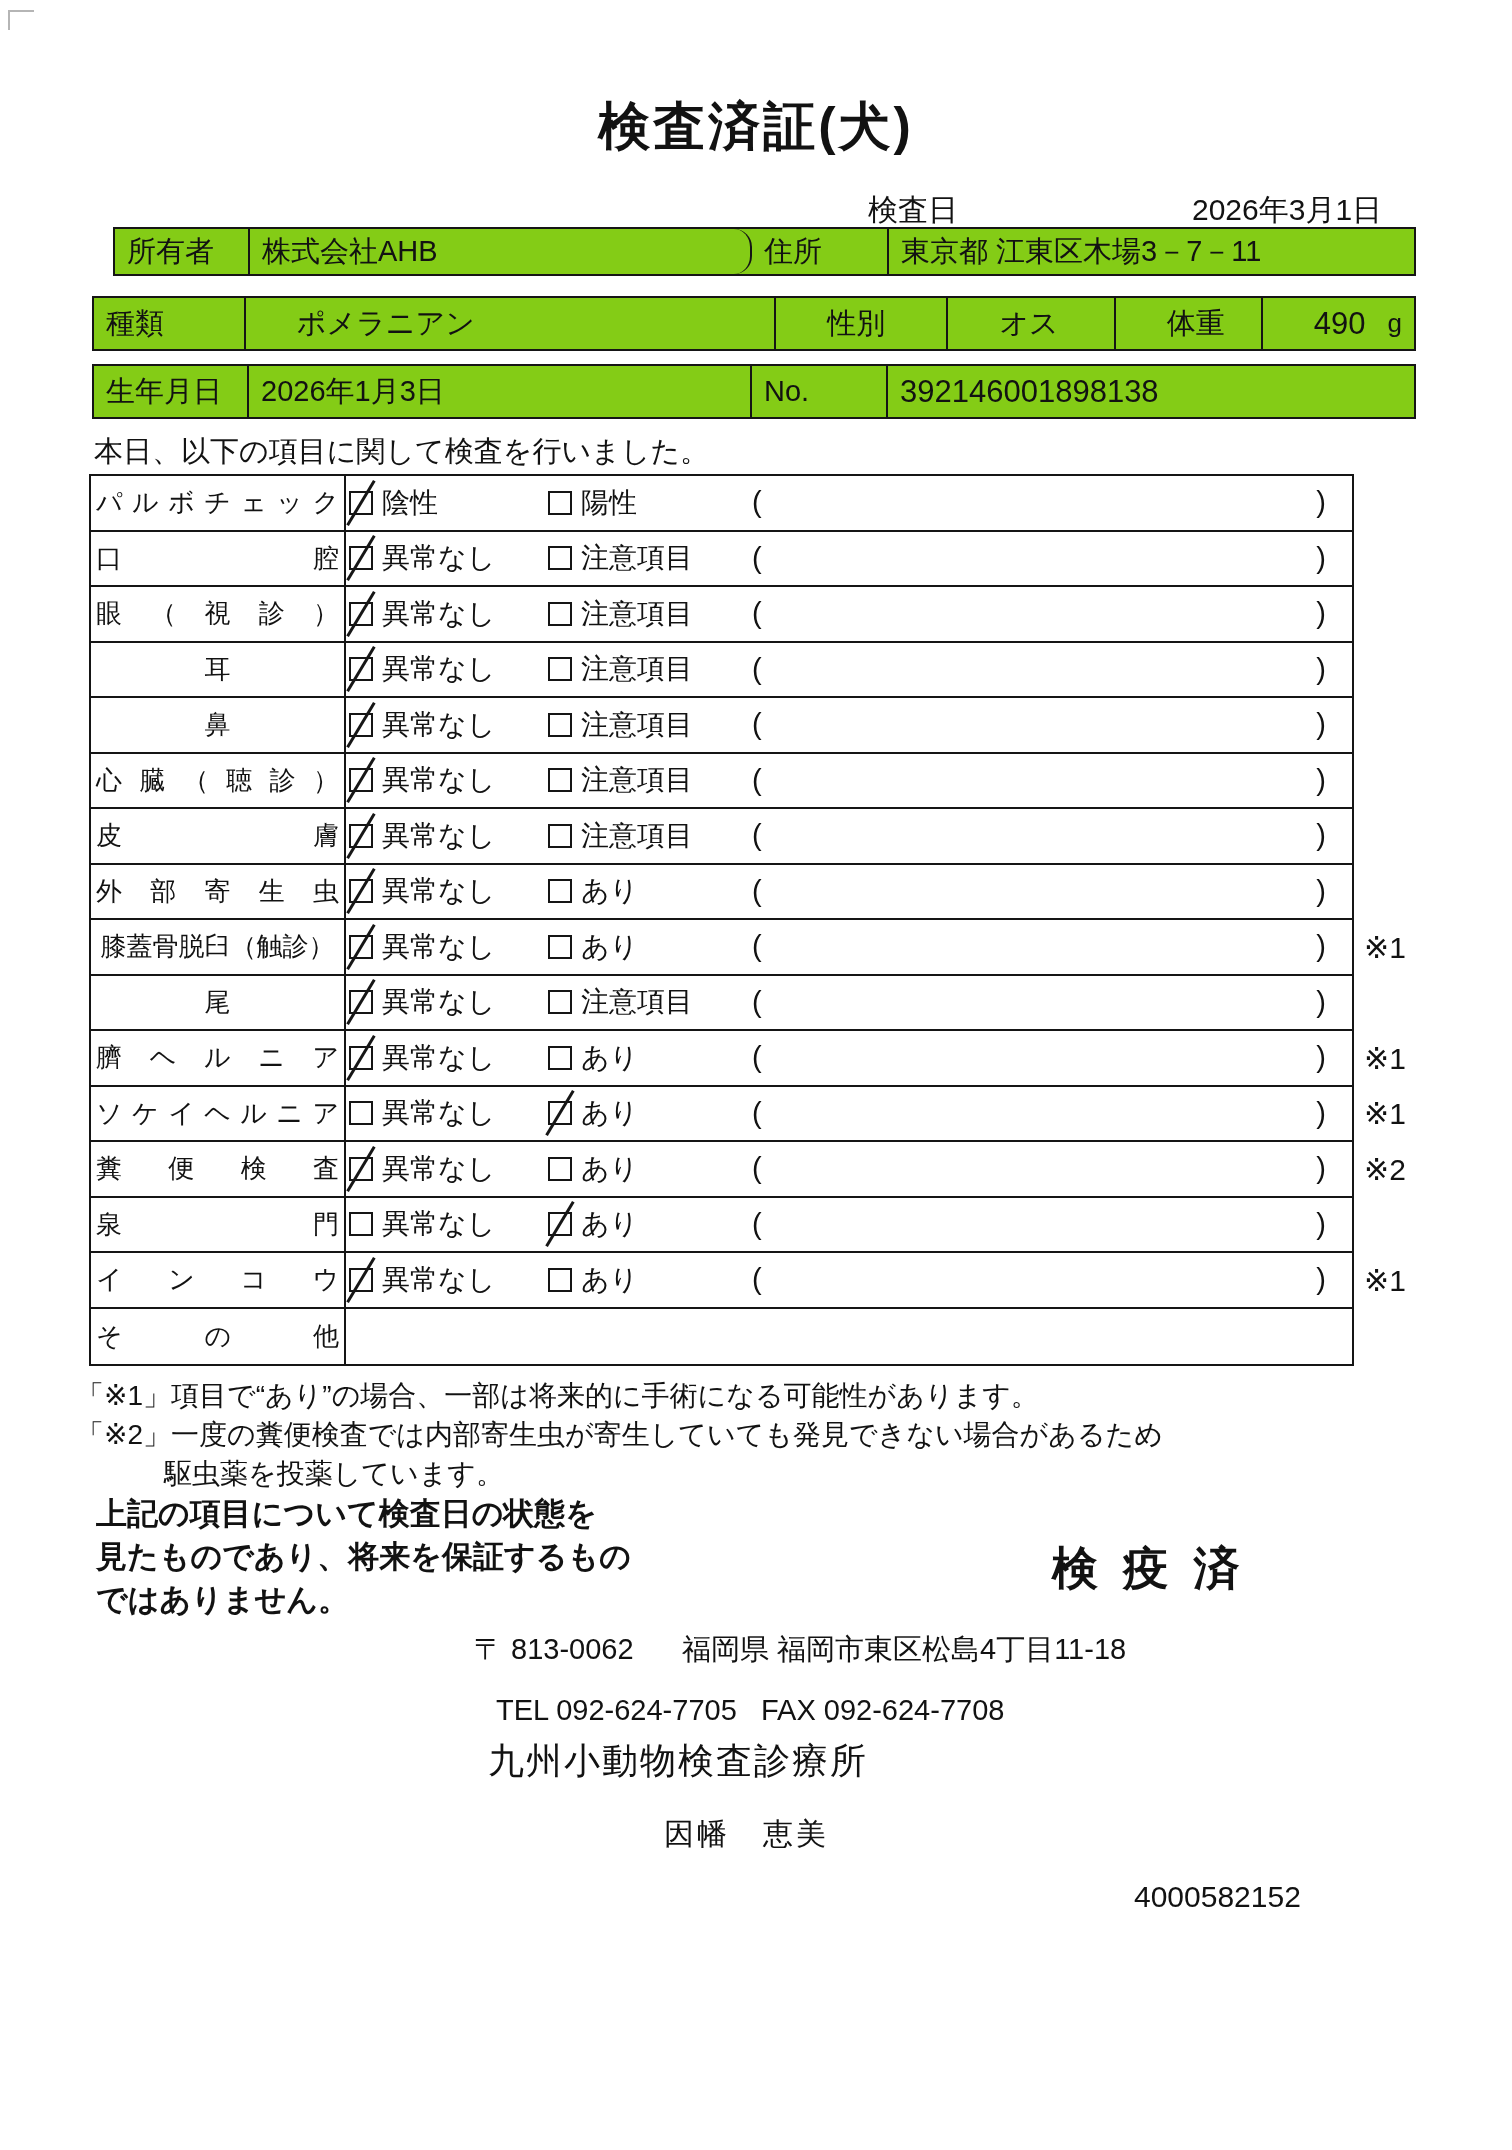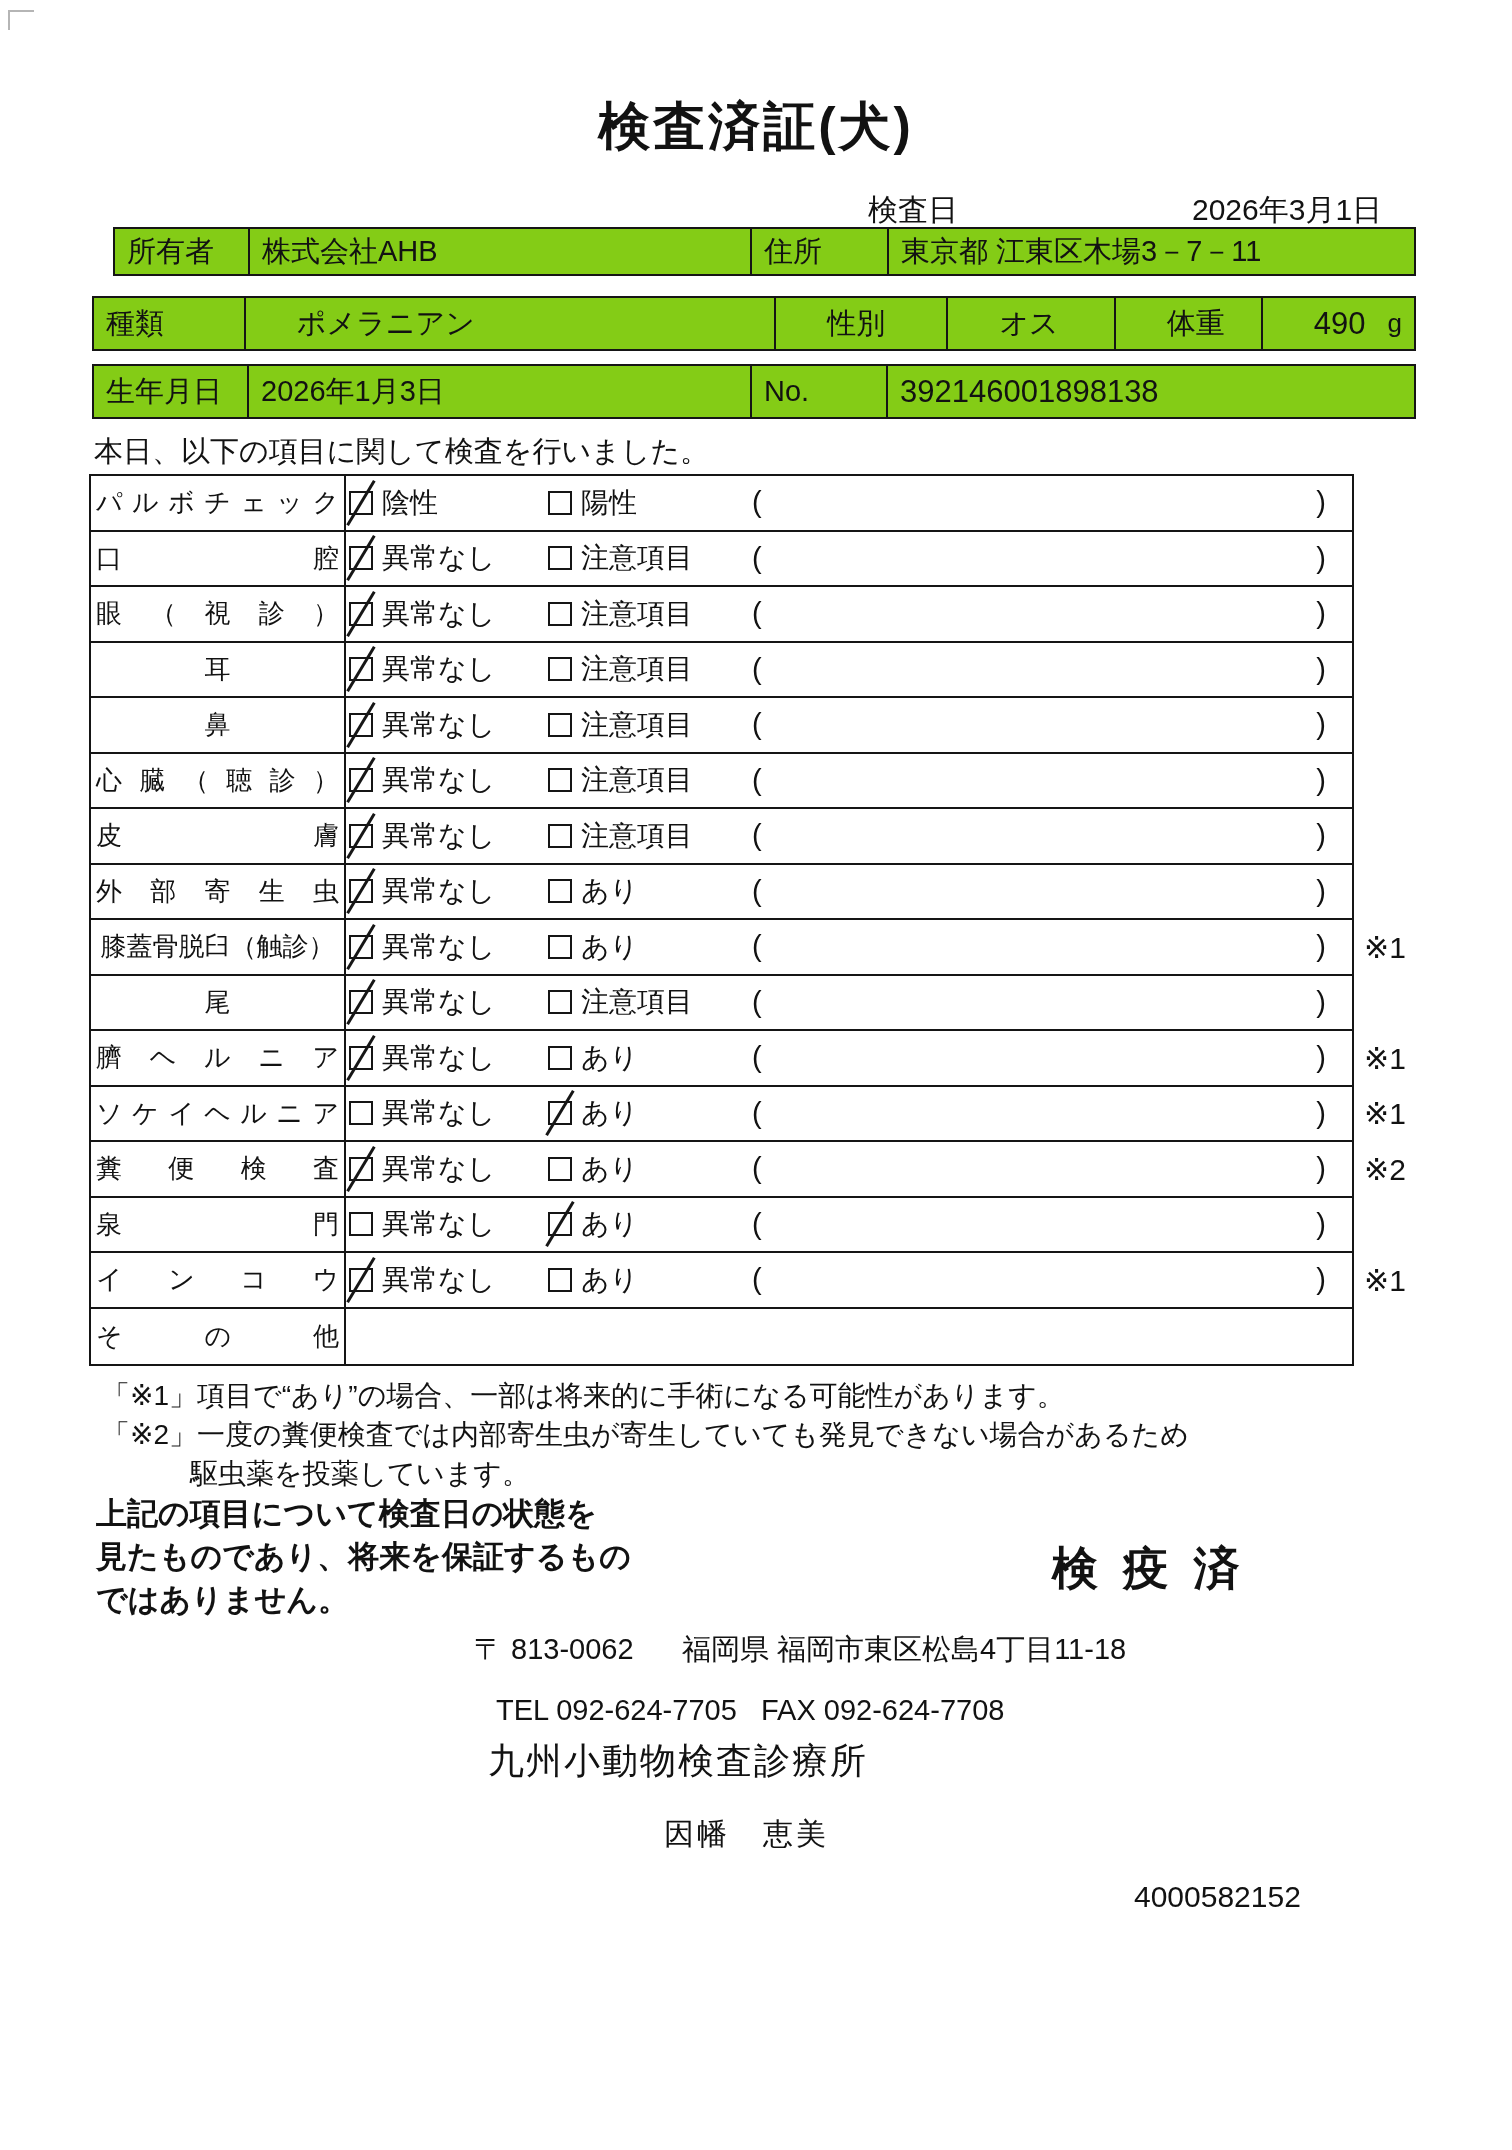--- a/index.html
+++ b/index.html
@@ -12,21 +12,21 @@
 
   .date-label { top:190px; left:868px; font-size:30px; }
   .date-value { top:190px; left:1192px; font-size:30px; }
 
   .info { position:absolute; display:flex; border:2.8px solid #151515; background:#84cc16; font-size:29px; }
   .info > div { display:flex; align-items:center; padding:0 12px; border-right:2.8px solid #151515;
                 white-space:nowrap; overflow:visible; }
   .info > div.last { border-right:none; }
 
   #owner-table { top:227px; left:113px; width:1303px; height:49px; }
-  .ow-l { width:135px; } .ow-v { width:502px; } .ow-al { width:137px; } .ow-av { flex:1; }
+  .ow-l { width:135px; } .ow-v { width:502px;border-radius:18px; } .ow-al { width:137px; } .ow-av { flex:1; }
 
   #pet-table { top:296px; left:92px; width:1324px; height:55px;gap:39px; }
   .pt-l { width:155px; } .pt-v { width:503px; } .pt-sl { width:136px; } .pt-sv { width:131px; }
   .pt-wl { width:110px; }
   .pt-wv { flex:1; justify-content:flex-end; padding-right:34px; gap:22px; }
   .pt-wv .unit { font-size:26px; }
   .pt-wv .wval { font-size:31px; }
 
   #birth-table { top:364px; left:92px; width:1324px; height:55px; }
   .bt-l { width:155px; } .bt-v { width:503px; } .bt-nl { width:136px; } .bt-nv { flex:1; font-size:31px; }
@@ -42,21 +42,21 @@
   .item.center { display:flex; justify-content:center; }
   .icell.opt { width:199px; display:flex; align-items:center; gap:9px; padding-left:3px; font-size:28px; white-space:nowrap; }
   .icell.paren { flex:1; display:flex; justify-content:space-between; align-items:center; padding:0 26px 0 8px; font-size:29px; }
   .icell.empty { flex:1; }
   .cb { width:24px; height:24px; border:2.6px solid #151515; position:relative; flex:none; }
   .cb.checked::after { content:""; position:absolute; left:50%; top:50%; width:3.2px; height:52px;
                        background:#161616; transform:translate(-50%,-50%) rotate(31deg); }
   .rownote { position:absolute; left:calc(100% + 12px); top:50%; transform:translateY(-50%);
              font-size:30px; white-space:nowrap; }
 
-  .notes { top:1376px; left:102px; font-size:28px; line-height:39px; }
+  .notes { top:1376px; left:76px; font-size:28px; line-height:39px; }
   .notes .indent { padding-left:88px; }
   .disclaimer { top:1492px; left:96px; font-size:31px; font-weight:bold; line-height:43px; }
   .stamp { top:1538px; left:1052px; font-size:46px; font-weight:bold; letter-spacing:6px; }
   .postal { top:1630px; left:474px; font-size:29px; white-space:pre; }
   .telfax { top:1694px; left:496px; font-size:29px; white-space:pre; }
   .clinic { top:1737px; left:488px; font-size:36px; letter-spacing:2px; }
   .person { top:1814px; left:664px; font-size:30px; letter-spacing:3px; }
   .serial { top:1880px; left:1134px; font-size:30px; }
   .corner { top:10px; left:8px; width:26px; height:20px; border-left:2px solid #b5b5b5; border-top:2px solid #b5b5b5; }
 </style>

